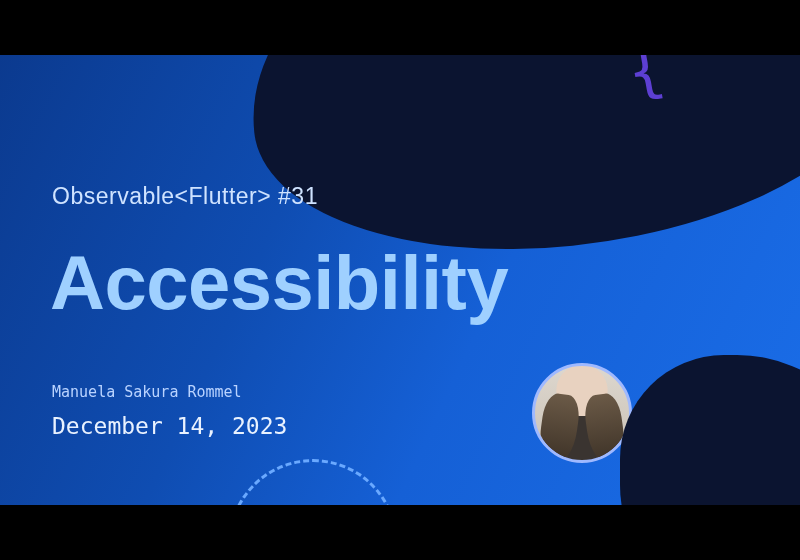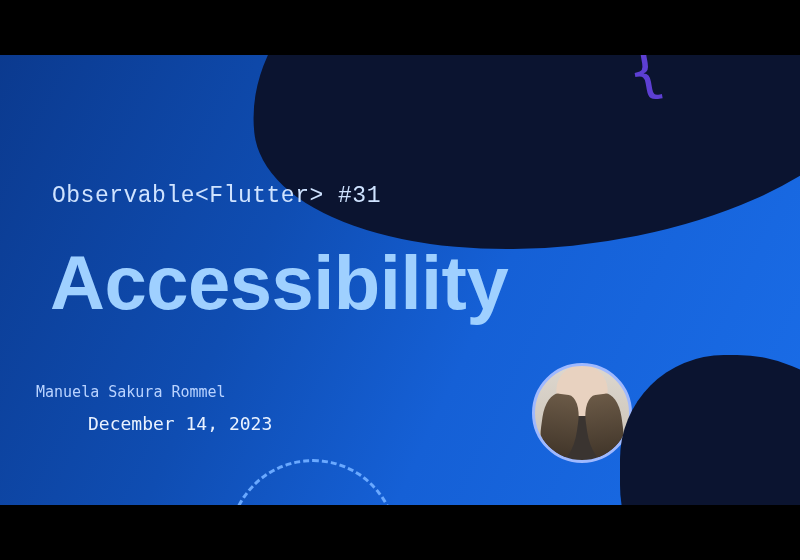--- a/index.html
+++ b/index.html
@@ -27,49 +27,48 @@
     transform: rotate(-6deg);
   }
   .brace  { position: absolute; color: #5d3fd3; font-size: 60px; font-weight: 300; font-family: ui-monospace, monospace; }
   .brace.l1 { top: 138px; right: 226px; transform: rotate(-4deg);}
 
   .series {
     position: absolute;
     left: 52px;
     top: 128px;
     color: #cfe3ff;
-    font-family: Liberation Mono, monospace;
+    font-family: Liberation Sans, sans-serif;
     font-size: 23px;
     letter-spacing: 0.5px;
   }
   .talk-title {
     position: absolute;
     left: 50px;
     top: 184px;
     color: #9fd0ff;
     font-size: 76px;
     font-weight: 700;
     letter-spacing: -0.5px;
   }
   .speaker {
     position: absolute;
-    left: 36px;
+    left: 52px;
     top: 328px;
     color: #b9d3ff;
     font-family: ui-monospace, SFMono-Regular, Menlo, Consolas, monospace;
     font-size: 15px;
   }
   .date {
     position: absolute;
     left: 52px;
     top: 358px;
     color: #e9f2ff;
     font-family: ui-monospace, SFMono-Regular, Menlo, Consolas, monospace;
-    font-size: 18px;
-    margin-left: 36px;
+    font-size: 23px;
   }
 
   .avatar {
     position: absolute;
     left: 532px;
     top: 308px;
     width: 100px;
     height: 100px;
     border-radius: 50%;
     border: 3px solid #9fb9ff;

